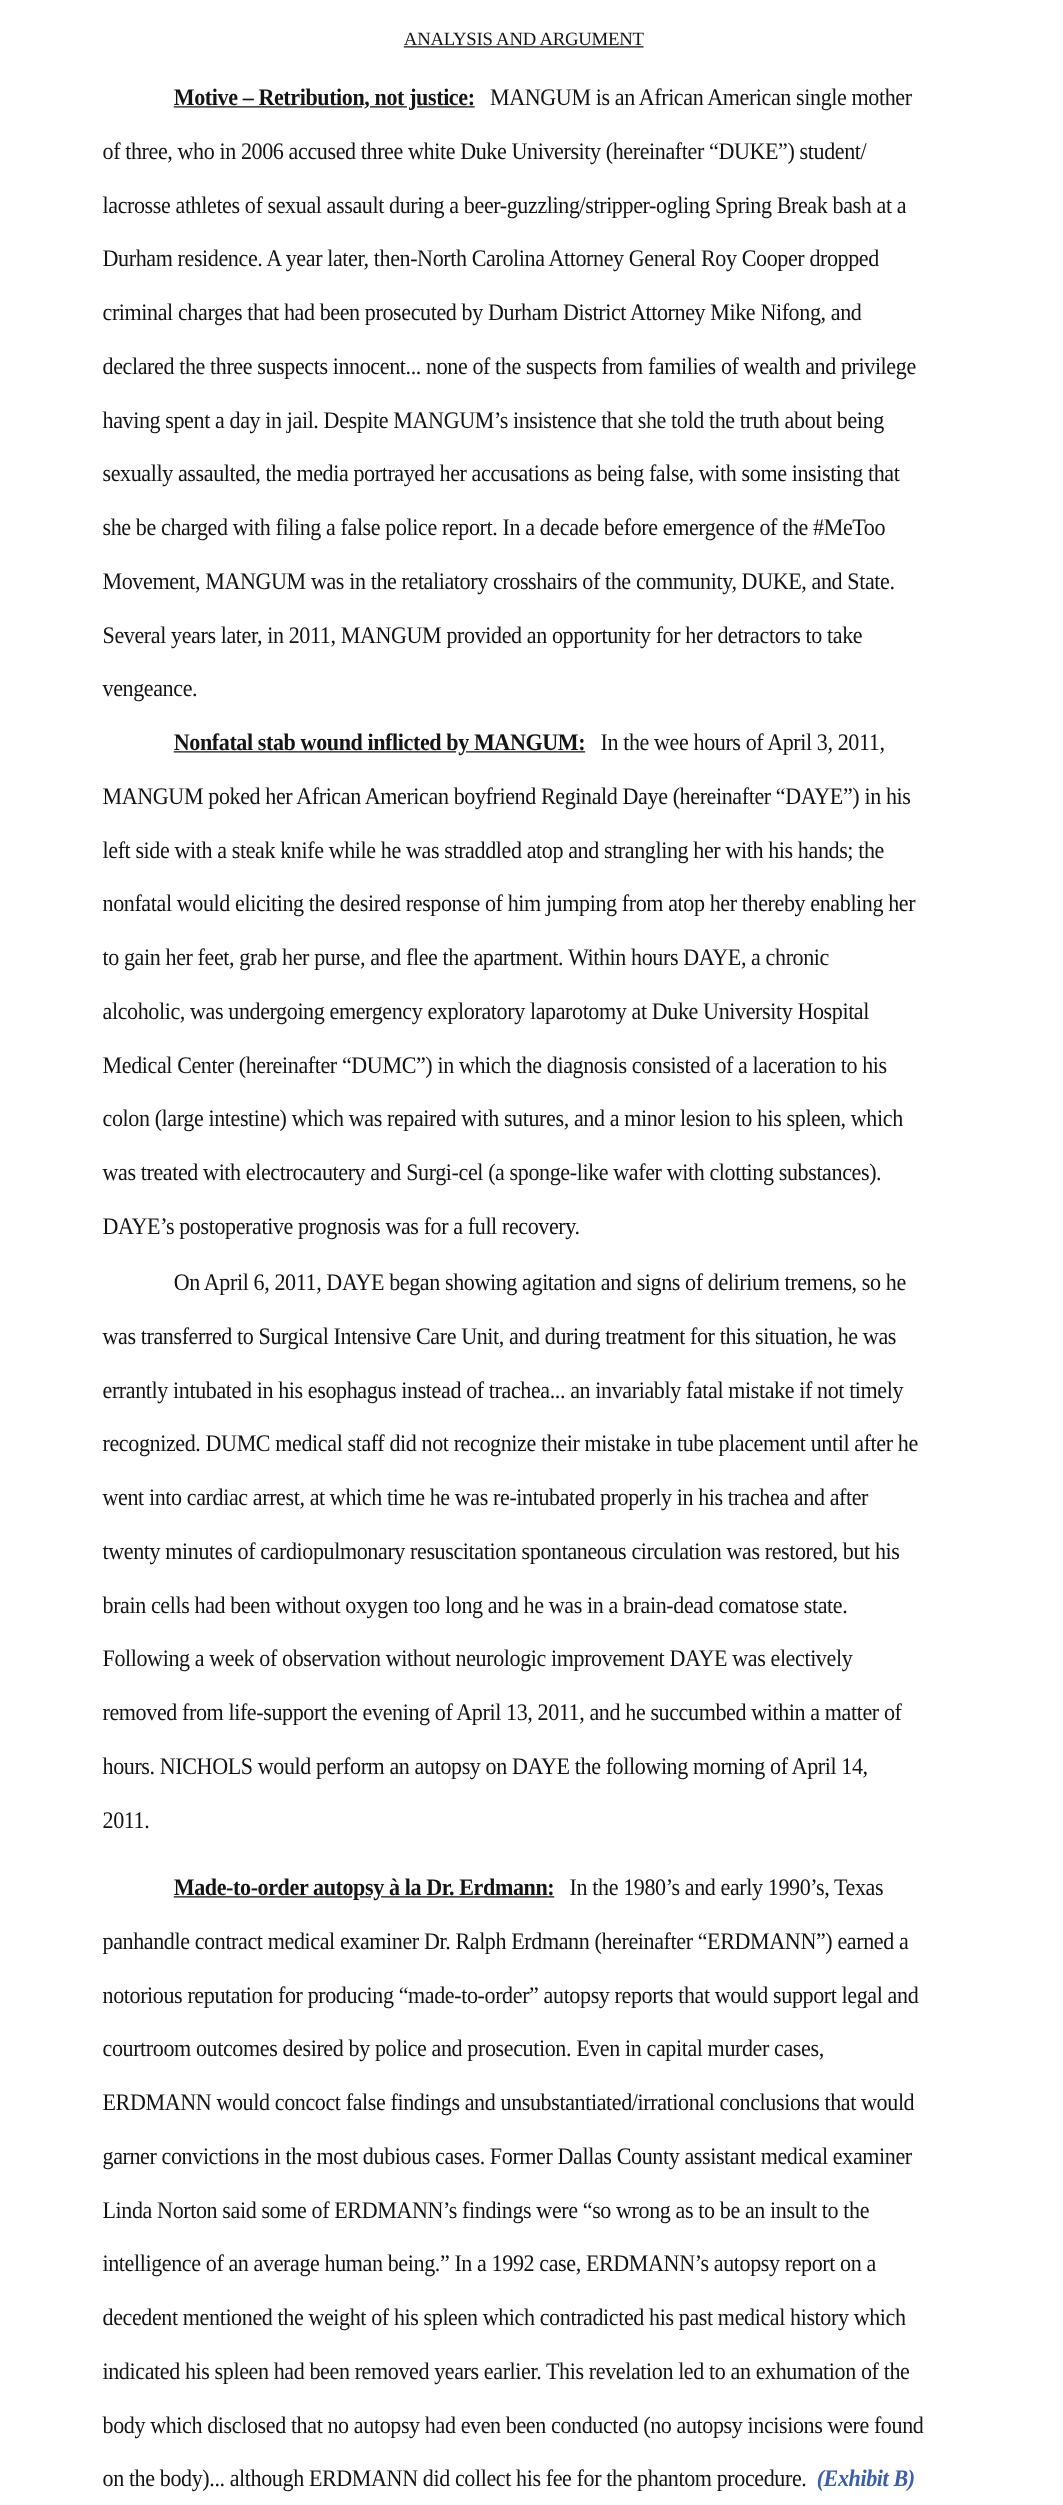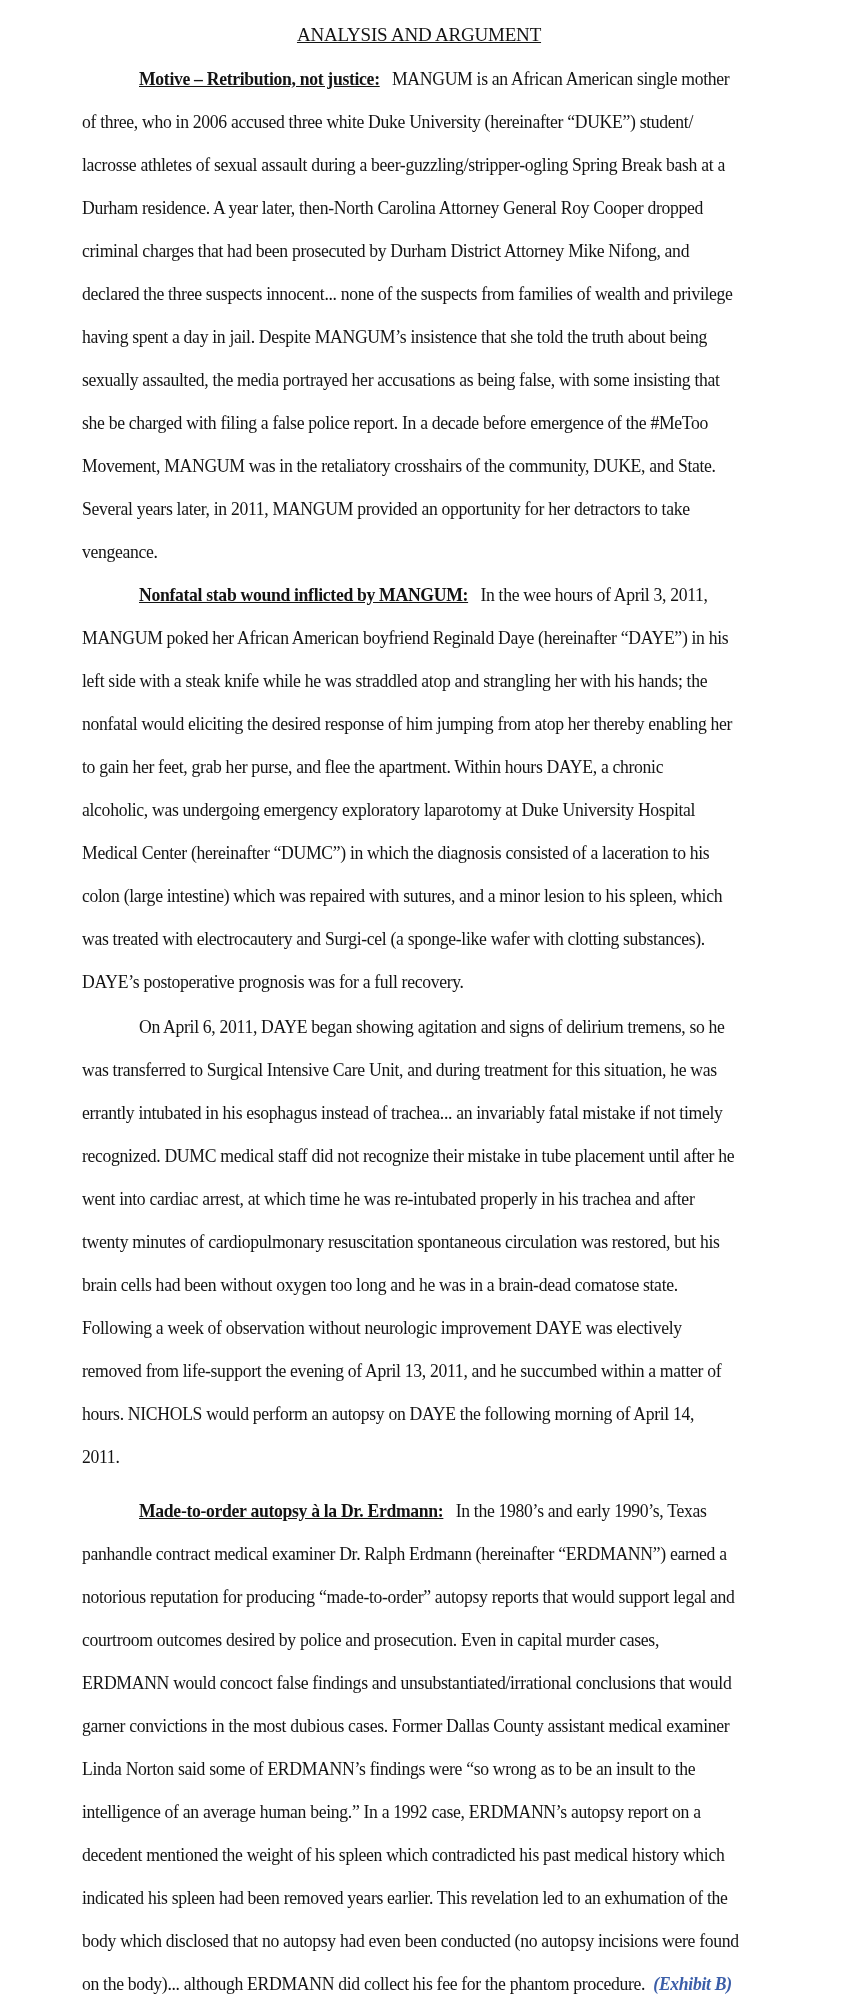--- a/index.html
+++ b/index.html
@@ -4,21 +4,21 @@
 <style>
   html, body { margin: 0; padding: 0; background: #ffffff; }
   body {
     width: 850px; height: 2004px; overflow: hidden;
     font-family: "Liberation Serif", "DejaVu Serif", serif;
     color: #141414;
   }
   .page { position: relative; width: 850px; height: 2004px; }
   .title {
     position: absolute; top: 24px; left: 0; width: 838px;
-    text-align: center; font-size: 19px; text-decoration: underline;
+    text-align: center; font-size: 15px; text-decoration: underline;
     letter-spacing: -0.2px;
   }
   .line {
     position: absolute; left: 82px; white-space: nowrap;
     font-size: 19px; letter-spacing: -0.35px; line-height: 22px;
     transform: scaleX(0.93); transform-origin: left center;
   }
   .line.indent { left: 139px; }
   .heading { font-weight: bold; text-decoration: underline; }
   .exhibit { color: #3b5ea8; font-weight: bold; font-style: italic; }

